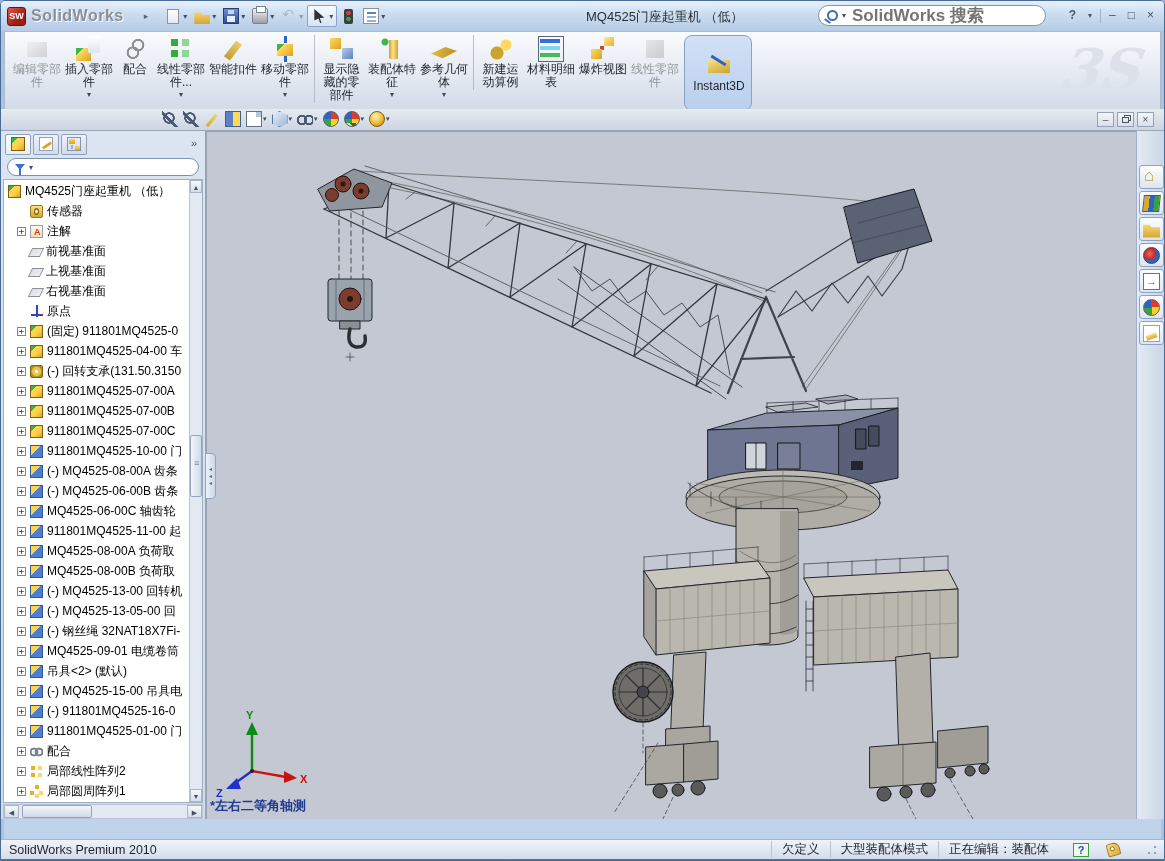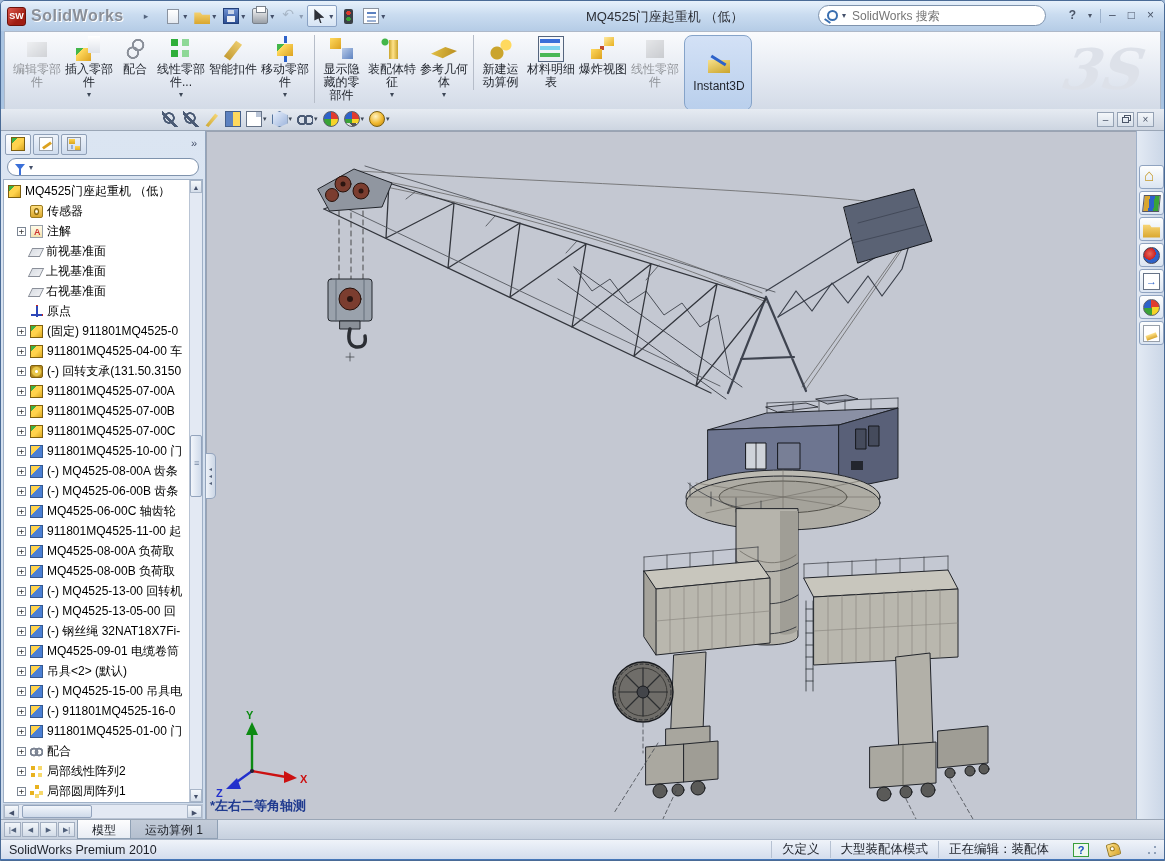--- a/index.html
+++ b/index.html
@@ -21,21 +21,21 @@
 .qbtn.disabled{opacity:.45;}
 .qbtn .dd{display:none;font-size:8px;color:#44506a;margin-left:2px;}
 .qbtn.dropdown .dd{display:inline;}
 .qi{width:16px;height:16px;display:inline-block;position:relative;}
 .tb-title{position:absolute;left:585px;top:7px;font-size:13px;color:#2c2f36;white-space:nowrap;}
 .search-pill{position:absolute;right:118px;top:4px;width:228px;height:21px;border:1px solid #7e93ad;border-radius:11px;
   background:#fff;display:flex;align-items:center;padding:0 8px;}
 .mag{width:11px;height:11px;border:2px solid #3a6fb0;border-radius:50%;position:relative;flex:none;}
 .mag::after{content:"";position:absolute;left:-5px;top:8px;width:7px;height:2px;background:#3a6fb0;transform:rotate(35deg);}
 .search-pill .dd{font-size:8px;color:#44506a;margin:0 4px;}
-.search-input{border:none;outline:none;flex:1;font-size:12px;color:#14532d;background:transparent;min-width:0;}
+.search-input{border:none;outline:none;flex:1;font-size:17px;color:#14532d;background:transparent;min-width:0;font-weight:bold;}
 .title-controls{position:absolute;right:6px;top:6px;display:flex;align-items:center;gap:4px;}
 .tc{font-size:12px;color:#4a5568;padding:0 4px;line-height:17px;}
 .tc.help{font-weight:bold;}
 .sep-v{width:1px;height:14px;background:#9db2cc;}
 
 .ribbon{position:absolute;left:3px;right:3px;top:30px;height:78px;
   background:linear-gradient(#fafbfd,#e3e8f1 60%,#d3dbe7);border:1px solid #aeb9c9;border-bottom:none;overflow:hidden;}
 .rb-row{display:flex;align-items:flex-start;padding:3px 0 0 6px;height:100%;}
 .rbtn{display:flex;flex-direction:column;align-items:center;max-width:52px;min-width:40px;padding:1px 2px;
   text-align:center;cursor:default;}
@@ -811,46 +811,20 @@
         </div>
         <div class="tpbtn" data-name="task-pane-button">
           <span class="tpi ic i-appearances-scenes" data-name="appearances-scenes-icon"></span>
         </div>
         <div class="tpbtn" data-name="task-pane-button">
           <span class="tpi ic i-custom-properties" data-name="custom-properties-icon"></span>
         </div>
       </div>
   </div>
 
-  <div class="bottomtabs" data-name="sheet-tab-bar">
-    <div class="navgrp" data-name="sheet-nav-buttons">
-
-    <span class="navbtn" data-name="sheet-nav-button">
-          <span>|◀</span>
-        </span>
-        <span class="navbtn" data-name="sheet-nav-button">
-          <span>◀</span>
-        </span>
-        <span class="navbtn" data-name="sheet-nav-button">
-          <span>▶</span>
-        </span>
-        <span class="navbtn" data-name="sheet-nav-button">
-          <span>▶|</span>
-        </span>
-      </div>
-    <div style="display:flex;">
-
-    <div class="btab active" data-name="sheet-tab">
-          <span>模型</span>
-        </div>
-        <div class="btab" data-name="sheet-tab">
-          <span>运动算例 1</span>
-        </div>
-      </div>
-  </div>
 
   <div class="statusbar" data-name="status-bar">
     <span class="sprod" data-name="product-name">SolidWorks Premium 2010</span>
     <div class="sright">
       <div style="display:flex;">
 
       <span class="sitem" data-name="status-item">
             <span>欠定义</span>
           </span>
           <span class="sitem" data-name="status-item">

